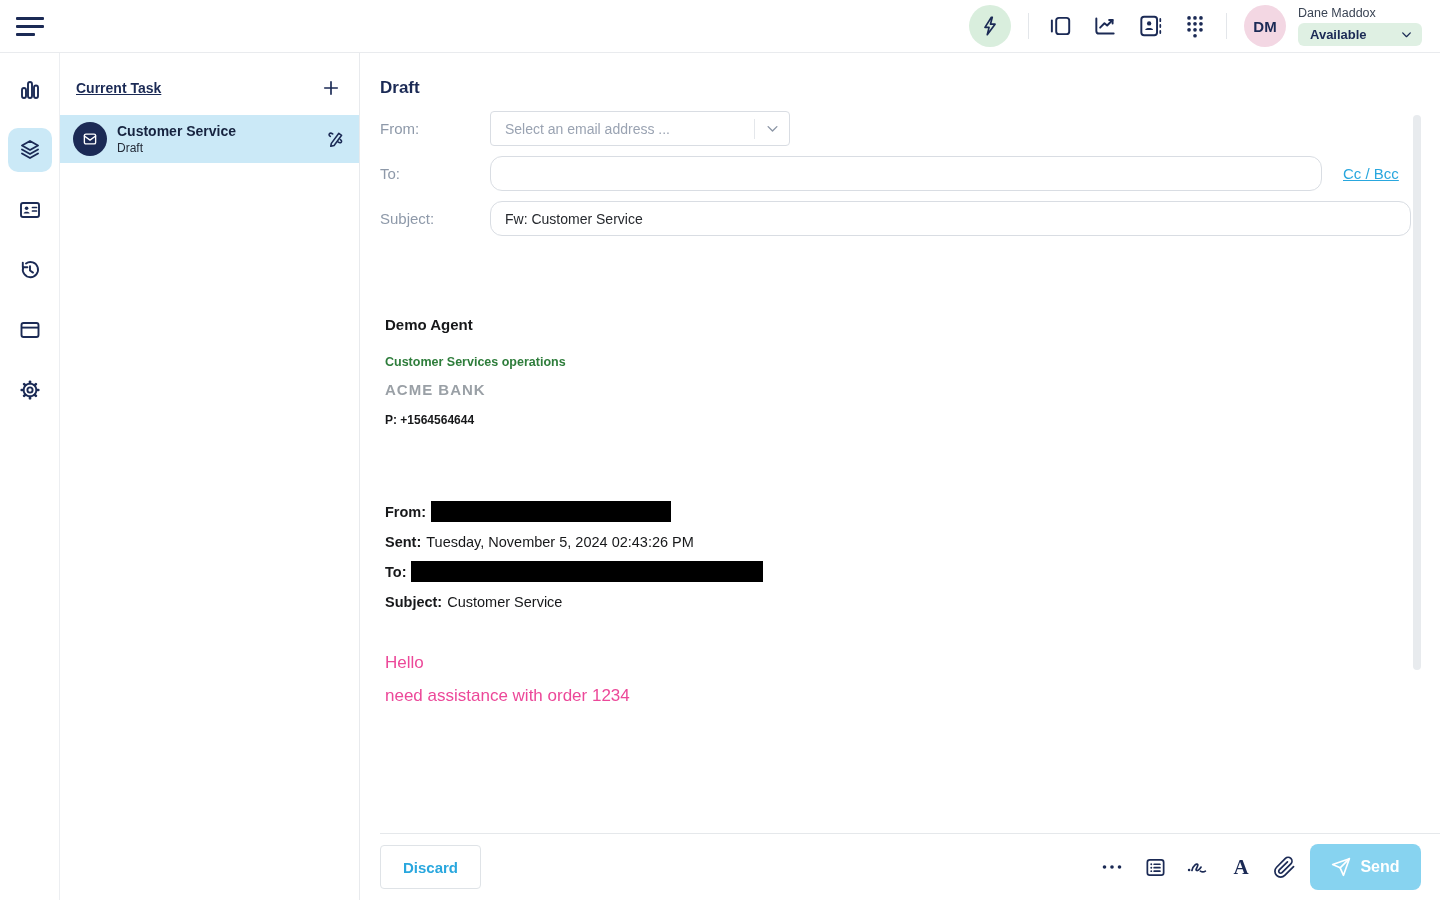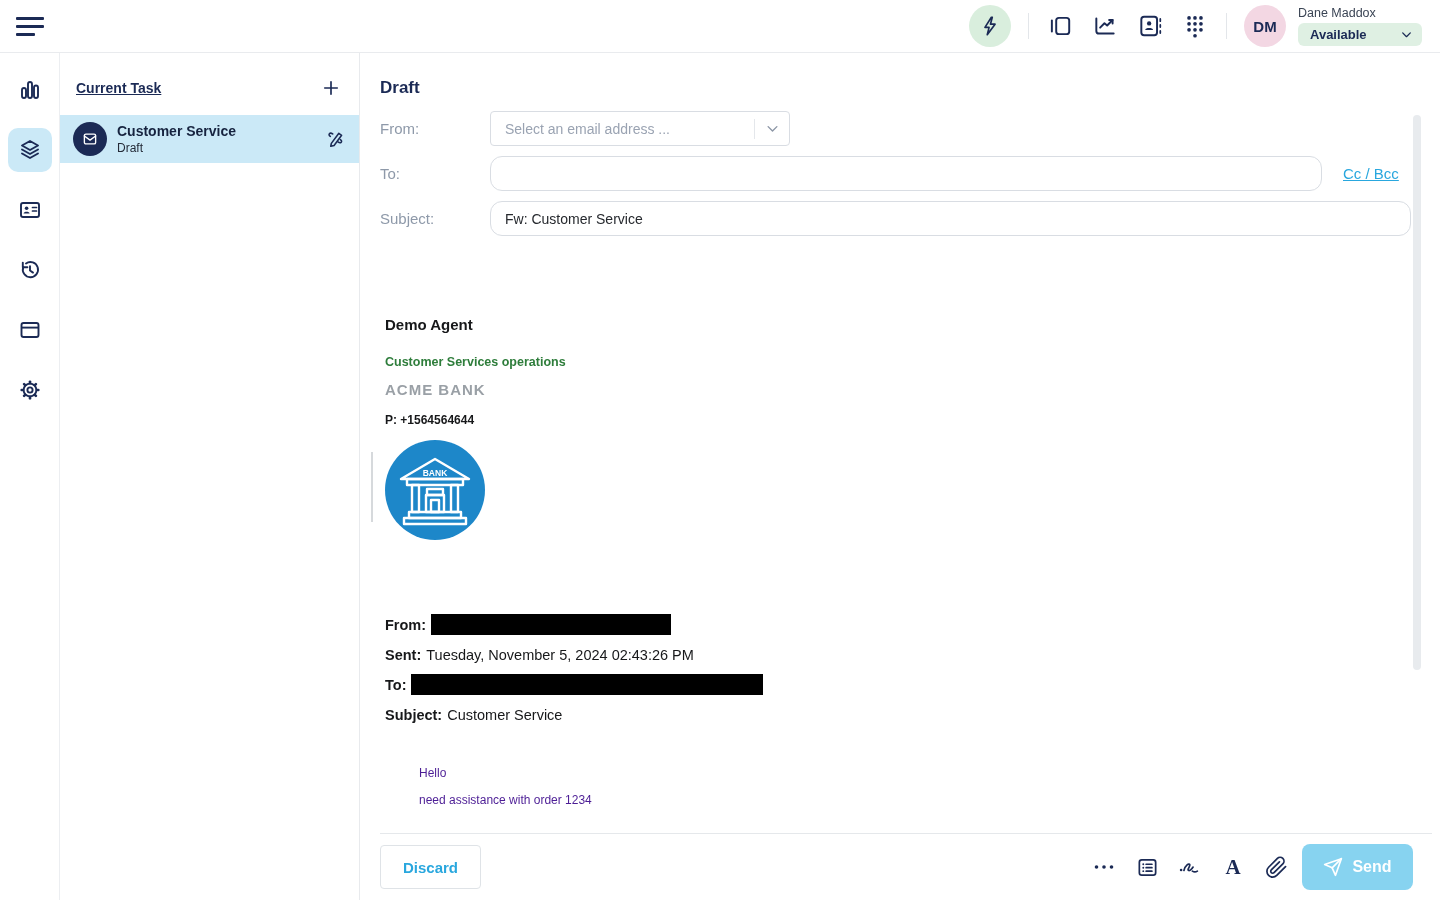--- a/index.html
+++ b/index.html
@@ -82,25 +82,25 @@
   .logo-row { margin-top:13px; position:relative; width:100px; }
   .caret-line { position:absolute; left:-14px; top:12px; width:2px; height:70px; background:#d6d9dc; }
 
   .quoted { margin-top:74px; font-size:14.5px; color:#17181a; }
   .q-line { display:flex; align-items:center; height:21px; margin-bottom:9px; }
   .q-label { font-weight:bold; margin-right:5px; }
   .redact-bar { display:inline-block; height:21px; background:#000; }
   .redact-from { width:240px; }
   .redact-to { width:352px; }
 
-  .msg { margin-top:41px; font-size:12px; color:#4c1d95;margin-left:34px; }
+  .msg { margin-top:41px; font-size:17px; color:#ec4899; }
   .msg p { margin:0 0 13px 0; }
 
   
-  .footer { position:absolute; left:20px; right:8px; bottom:0; height:67px;
+  .footer { position:absolute; left:20px; right:0; bottom:0; height:67px;
             border-top:1px solid #e5e8eb; display:flex; align-items:center;
             padding-right:19px; background:#fff; }
   .discard-btn { width:101px; height:44px; background:#fff; border:1px solid #dfe3e7;
                  border-radius:4px; color:#29a7de; font-weight:bold; font-size:15px;
                  font-family:"Liberation Sans", sans-serif; cursor:pointer; }
   .tools { margin-left:auto; display:flex; align-items:center; gap:17px; margin-right:13px; }
   .tool-btn { width:26px; height:26px; display:flex; align-items:center; justify-content:center; cursor:pointer; }
   .send-btn { width:111px; height:46px; background:#87d3f0; border:none; border-radius:8px;
               color:#fff; font-weight:bold; font-size:16px; font-family:"Liberation Sans", sans-serif;
               display:flex; align-items:center; justify-content:center; gap:9px; cursor:pointer; }
@@ -301,38 +301,20 @@
         <input class="text-input subject-input" type="text" value="Fw: Customer Service" style="">
       </div>
     </div>
 
     <section class="email-body">
       <div class="sig-name">Demo Agent</div>
       <div class="sig-dept">Customer Services operations</div>
       <div class="sig-company">ACME BANK</div>
       <div class="sig-phone">P: +1564564644</div>
 
-      <div class="logo-row">
-        <div class="caret-line"></div>
-        <svg width="100" height="100" viewBox="0 0 100 100">
-          <circle cx="50" cy="50" r="50" fill="#1d87c9"></circle>
-          <g fill="none" stroke="#ffffff" stroke-width="2.4" stroke-linejoin="round">
-            <path d="M50 19 L84 39 H16 Z"></path>
-            <rect x="22" y="39" width="56" height="6"></rect>
-            <rect x="27" y="45" width="7" height="27"></rect>
-            <rect x="66" y="45" width="7" height="27"></rect>
-            <rect x="42" y="49" width="16" height="6"></rect>
-            <rect x="41" y="55" width="18" height="17"></rect>
-            <rect x="46" y="60" width="8" height="12"></rect>
-            <rect x="24" y="72" width="52" height="6"></rect>
-            <rect x="19" y="78" width="62" height="6"></rect>
-          </g>
-          <text x="50" y="36" text-anchor="middle" fill="#ffffff" font-family="Liberation Sans, sans-serif" font-size="8.5" font-weight="bold">BANK</text>
-        </svg>
-      </div>
 
       <div class="quoted">
         <div class="q-line">
           <span class="q-label">From:</span>
           <span class="redact-bar redact-from"></span>
         </div>
         <div class="q-line">
           <span class="q-label">Sent:</span>
           <span>Tuesday, November 5, 2024 02:43:26 PM</span>
         </div>

